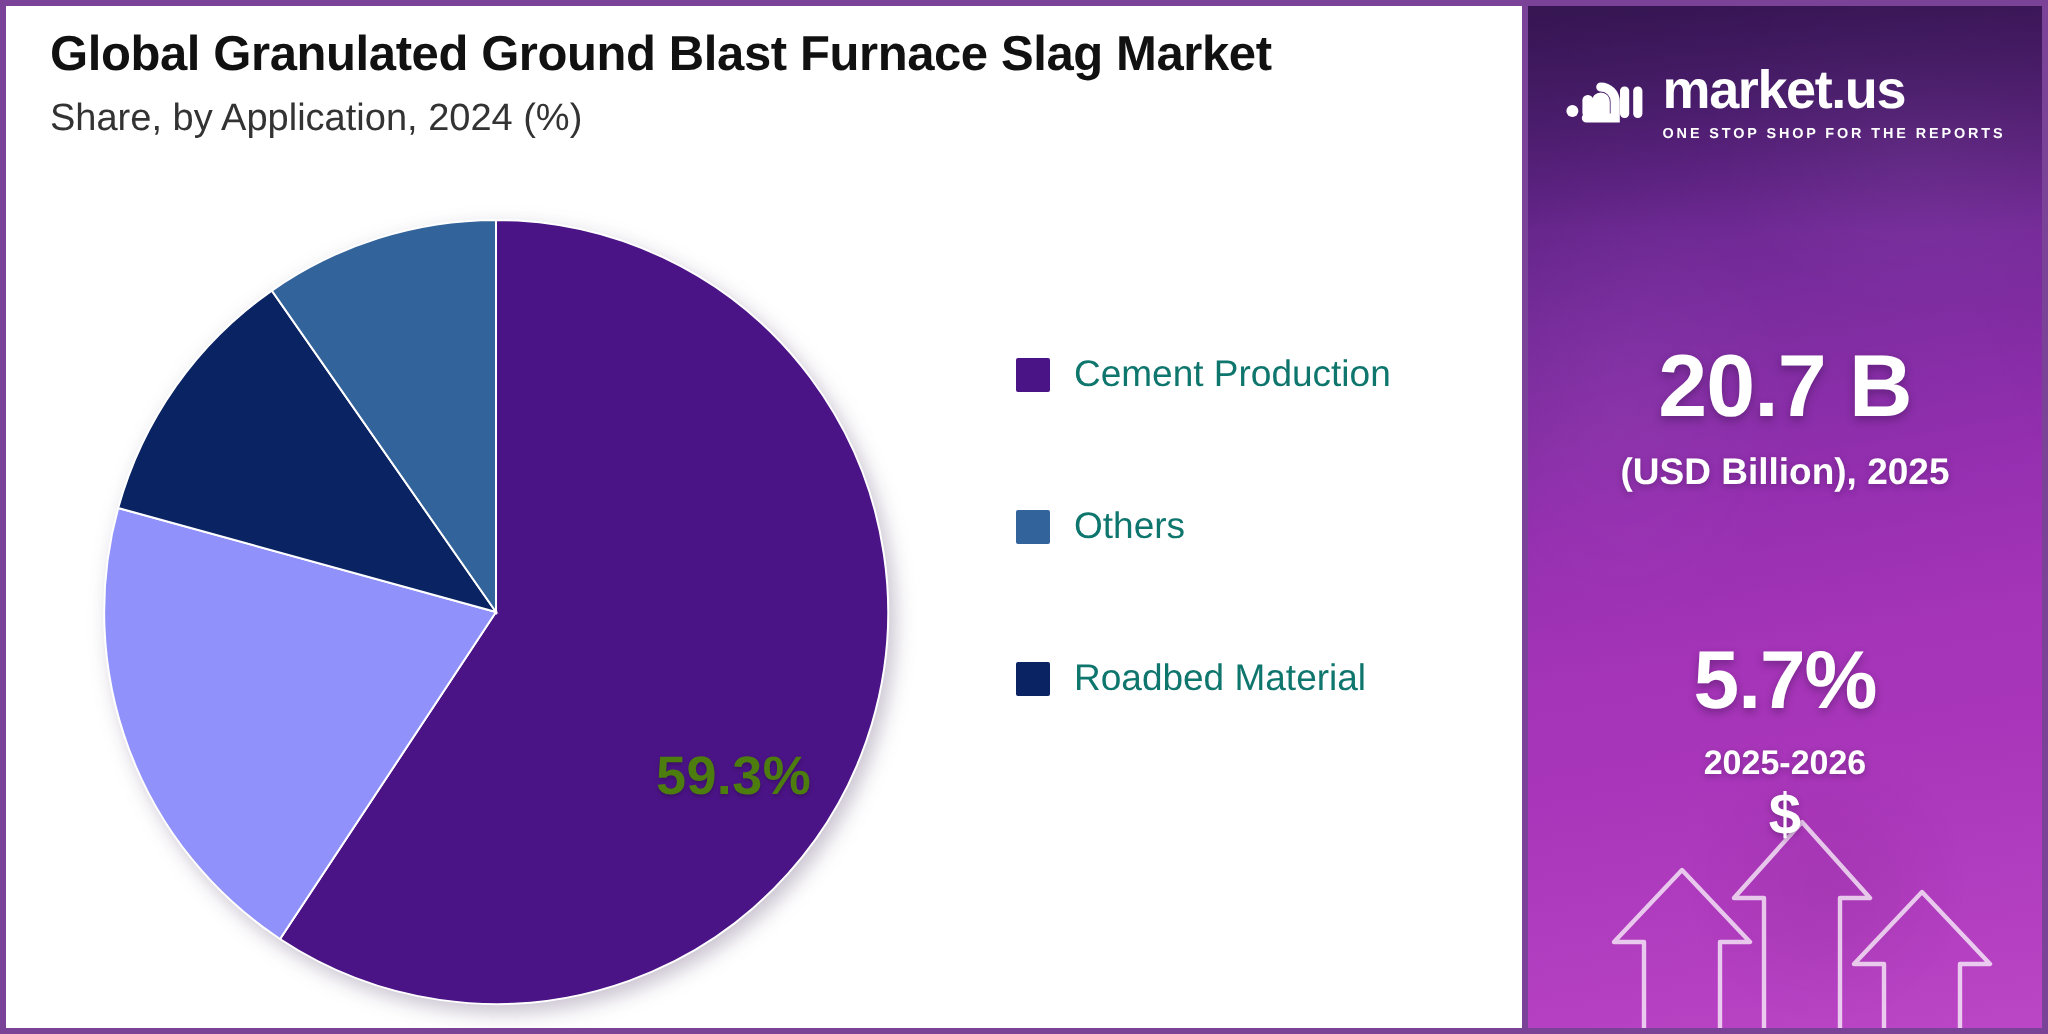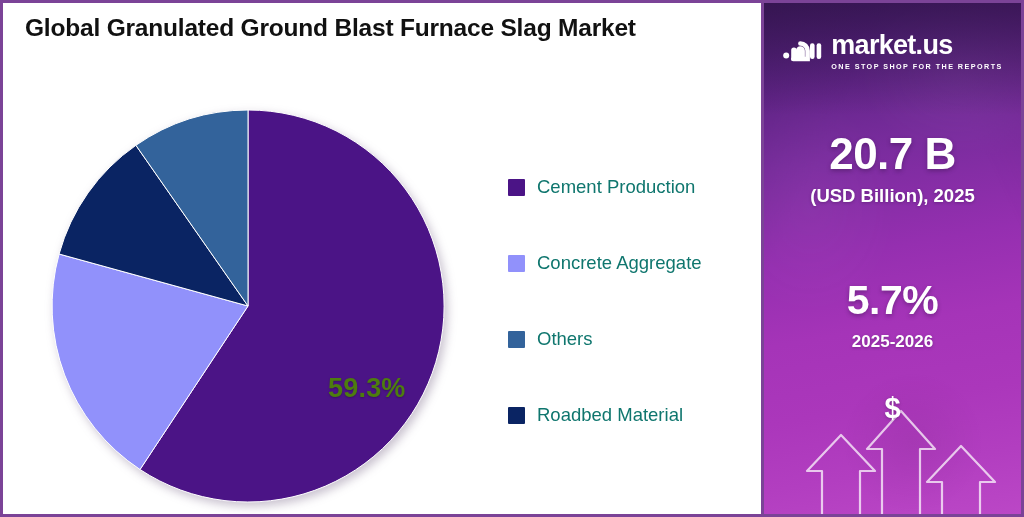--- a/index.html
+++ b/index.html
@@ -206,20 +206,21 @@
     line-height: 1;
     white-space: nowrap;
   }
 
   
   .stat-block {
     position: absolute;
     width: 100%;
     text-align: center;
     z-index: 5;
+    margin-top: 40px;
   }
   .stat-size { top: 128px; }
   .stat-cagr { top: 276px; }
 
   .stat-value {
     font-size: 44px;
     font-weight: bold;
     color: #FFFFFF;
     letter-spacing: -0.5px;
     line-height: 1.05;
@@ -262,20 +263,21 @@
 </style>
 </head>
 <body>
 
 <div class="infographic">
 
   <div class="chart-panel">
 
     <div class="titles">
       <div class="chart-title">Global Granulated Ground Blast Furnace Slag Market</div>
+      <div class="chart-subtitle">Share, by Application, 2024 (%)</div>
     </div>
 
     <div class="pie-wrap">
       <svg class="pie-svg" viewBox="0 0 404 400">
         <g transform="translate(202,200)">
 
           <path fill="#4B1486" stroke="#ffffff" stroke-width="1" d="M 0 0 L 0 -196 A 196 196 0 1 1 -108.0 163.5 Z"></path>
 
           <path fill="#9191FB" stroke="#ffffff" stroke-width="1" d="M 0 0 L -108.0 163.5 A 196 196 0 0 1 -188.9 -52.0 Z"></path>
 
@@ -284,24 +286,20 @@
           <path fill="#33639B" stroke="#ffffff" stroke-width="1" d="M 0 0 L -112.1 -160.7 A 196 196 0 0 1 0 -196 Z"></path>
         </g>
       </svg>
       <div class="pie-value-label">59.3%</div>
     </div>
 
     <div class="legend">
       <div class="legend-item">
         <span class="legend-swatch" style="background:#4B1486"></span>
         <span class="legend-label">Cement Production</span>
-      </div>
-      <div class="legend-item">
-        <span class="legend-swatch" style="background:#9191FB"></span>
-        <span class="legend-label">Concrete Aggregate</span>
       </div>
       <div class="legend-item">
         <span class="legend-swatch" style="background:#33639B"></span>
         <span class="legend-label">Others</span>
       </div>
       <div class="legend-item">
         <span class="legend-swatch" style="background:#0A2463"></span>
         <span class="legend-label">Roadbed Material</span>
       </div>
     </div>

